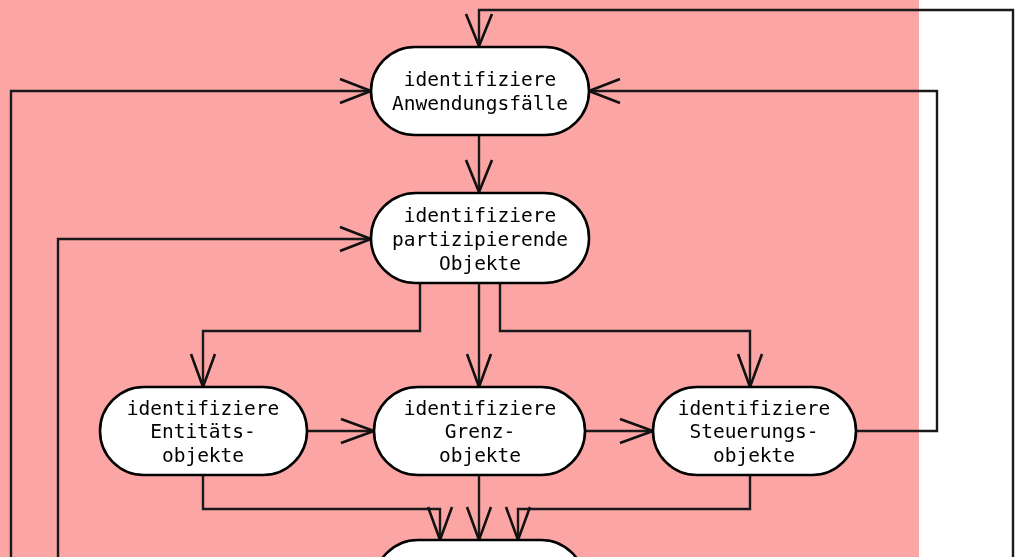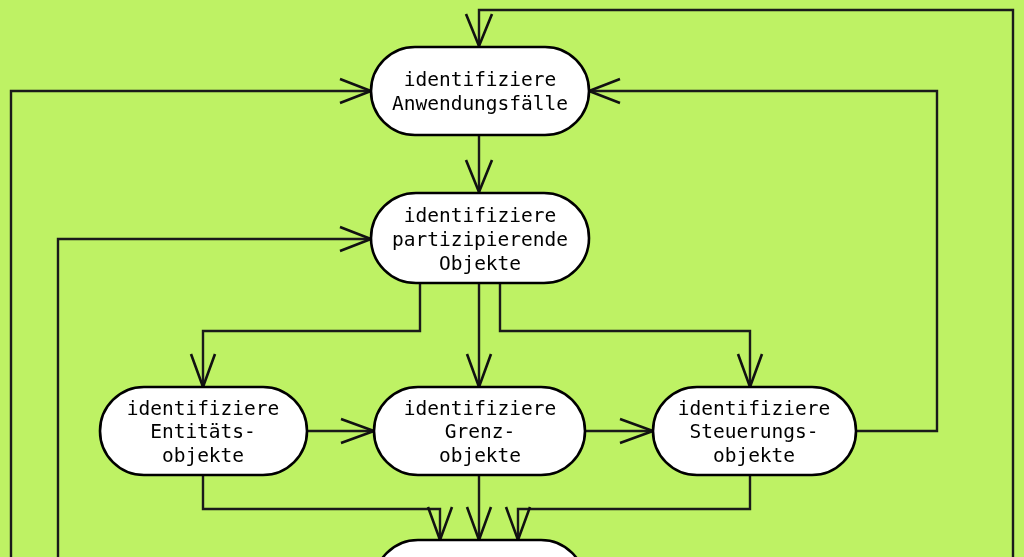--- a/index.html
+++ b/index.html
@@ -8,23 +8,23 @@
     background: #ffffff;
   }
   body {
     width: 1024px;
     height: 557px;
     overflow: hidden;
     font-family: "DejaVu Sans Mono", monospace;
   }
   #diagram-root {
     position: relative;
-    width: 1024px;
+    width: 919px;
     height: 557px;
-    background: #bef264;
+    background: #fca5a5;
   }
   svg.flow {
     display: block;
     width: 1024px;
     height: 557px;
   }
   .node-shape {
     fill: #ffffff;
     stroke: #000000;
     stroke-width: 2.6;

